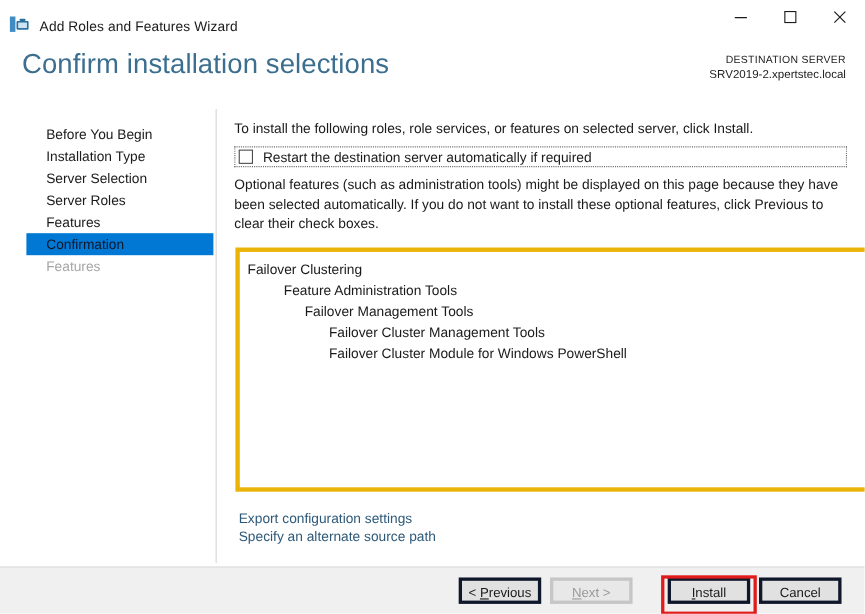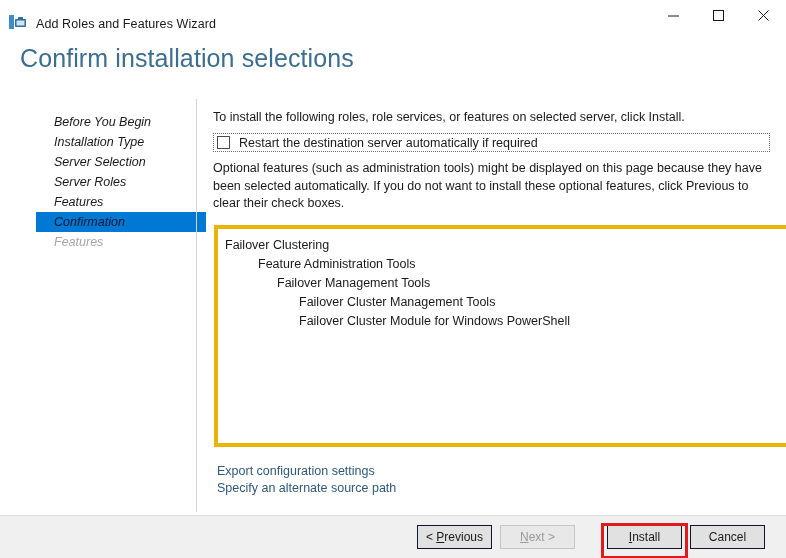--- a/index.html
+++ b/index.html
@@ -89,23 +89,22 @@
 
   
   .sidebar {
     position: absolute;
     left: 0; top: 99px;
     width: 196px;
     height: 413px;
   }
   .nav-list {
     position: absolute;
-    left: 16px; top: 13px;
+    left: 4px; top: 13px;
     width: 196px;
-    font-style: italic;
   }
   .nav-item {
     height: 20px;
     line-height: 20px;
     padding-left: 38px;
     font-size: 12.5px;
     color: #1a1a1a;
     white-space: nowrap;
     margin-bottom: 0px;
   }
@@ -221,21 +220,21 @@
     left: 0; bottom: 0;
     width: 786px; height: 42px;
     background: #f0f0f0;
     border-top: 1px solid #dcdcdc;
   }
   .btn {
     position: absolute;
     top: 9px;
     width: 75px; height: 24px;
     background: #e1e1e1;
-    border: 1px solid #0f172a;
+    border: 3px solid #0f172a;
     box-sizing: border-box;
     font-family: "Liberation Sans", sans-serif;
     font-size: 12px;
     color: #1a1a1a;
     padding: 0;
     line-height: 22px;
     text-align: center;
     white-space: nowrap;
   }
   .btn.disabled {
@@ -286,20 +285,24 @@
       <svg width="13" height="13" viewBox="0 0 13 13">
           <line x1="1.5" y1="1.5" x2="11.5" y2="11.5" stroke="#1a1a1a" stroke-width="1"></line>
           <line x1="11.5" y1="1.5" x2="1.5" y2="11.5" stroke="#1a1a1a" stroke-width="1"></line>
         </svg>
     </button>
   </div>
 </div>
 
 <div class="page-header">
   <div class="page-title">Confirm installation selections</div>
+  <div class="dest-server">
+    <span class="dest-label">DESTINATION SERVER</span>
+    <span class="dest-name">SRV2019-2.xpertstec.local</span>
+  </div>
 </div>
 
 <div class="sidebar">
   <div class="nav-list">
     <div class="nav-item">Before You Begin</div>
     <div class="nav-item">Installation Type</div>
     <div class="nav-item">Server Selection</div>
     <div class="nav-item">Server Roles</div>
     <div class="nav-item">Features</div>
     <div class="nav-item selected">Confirmation</div>

